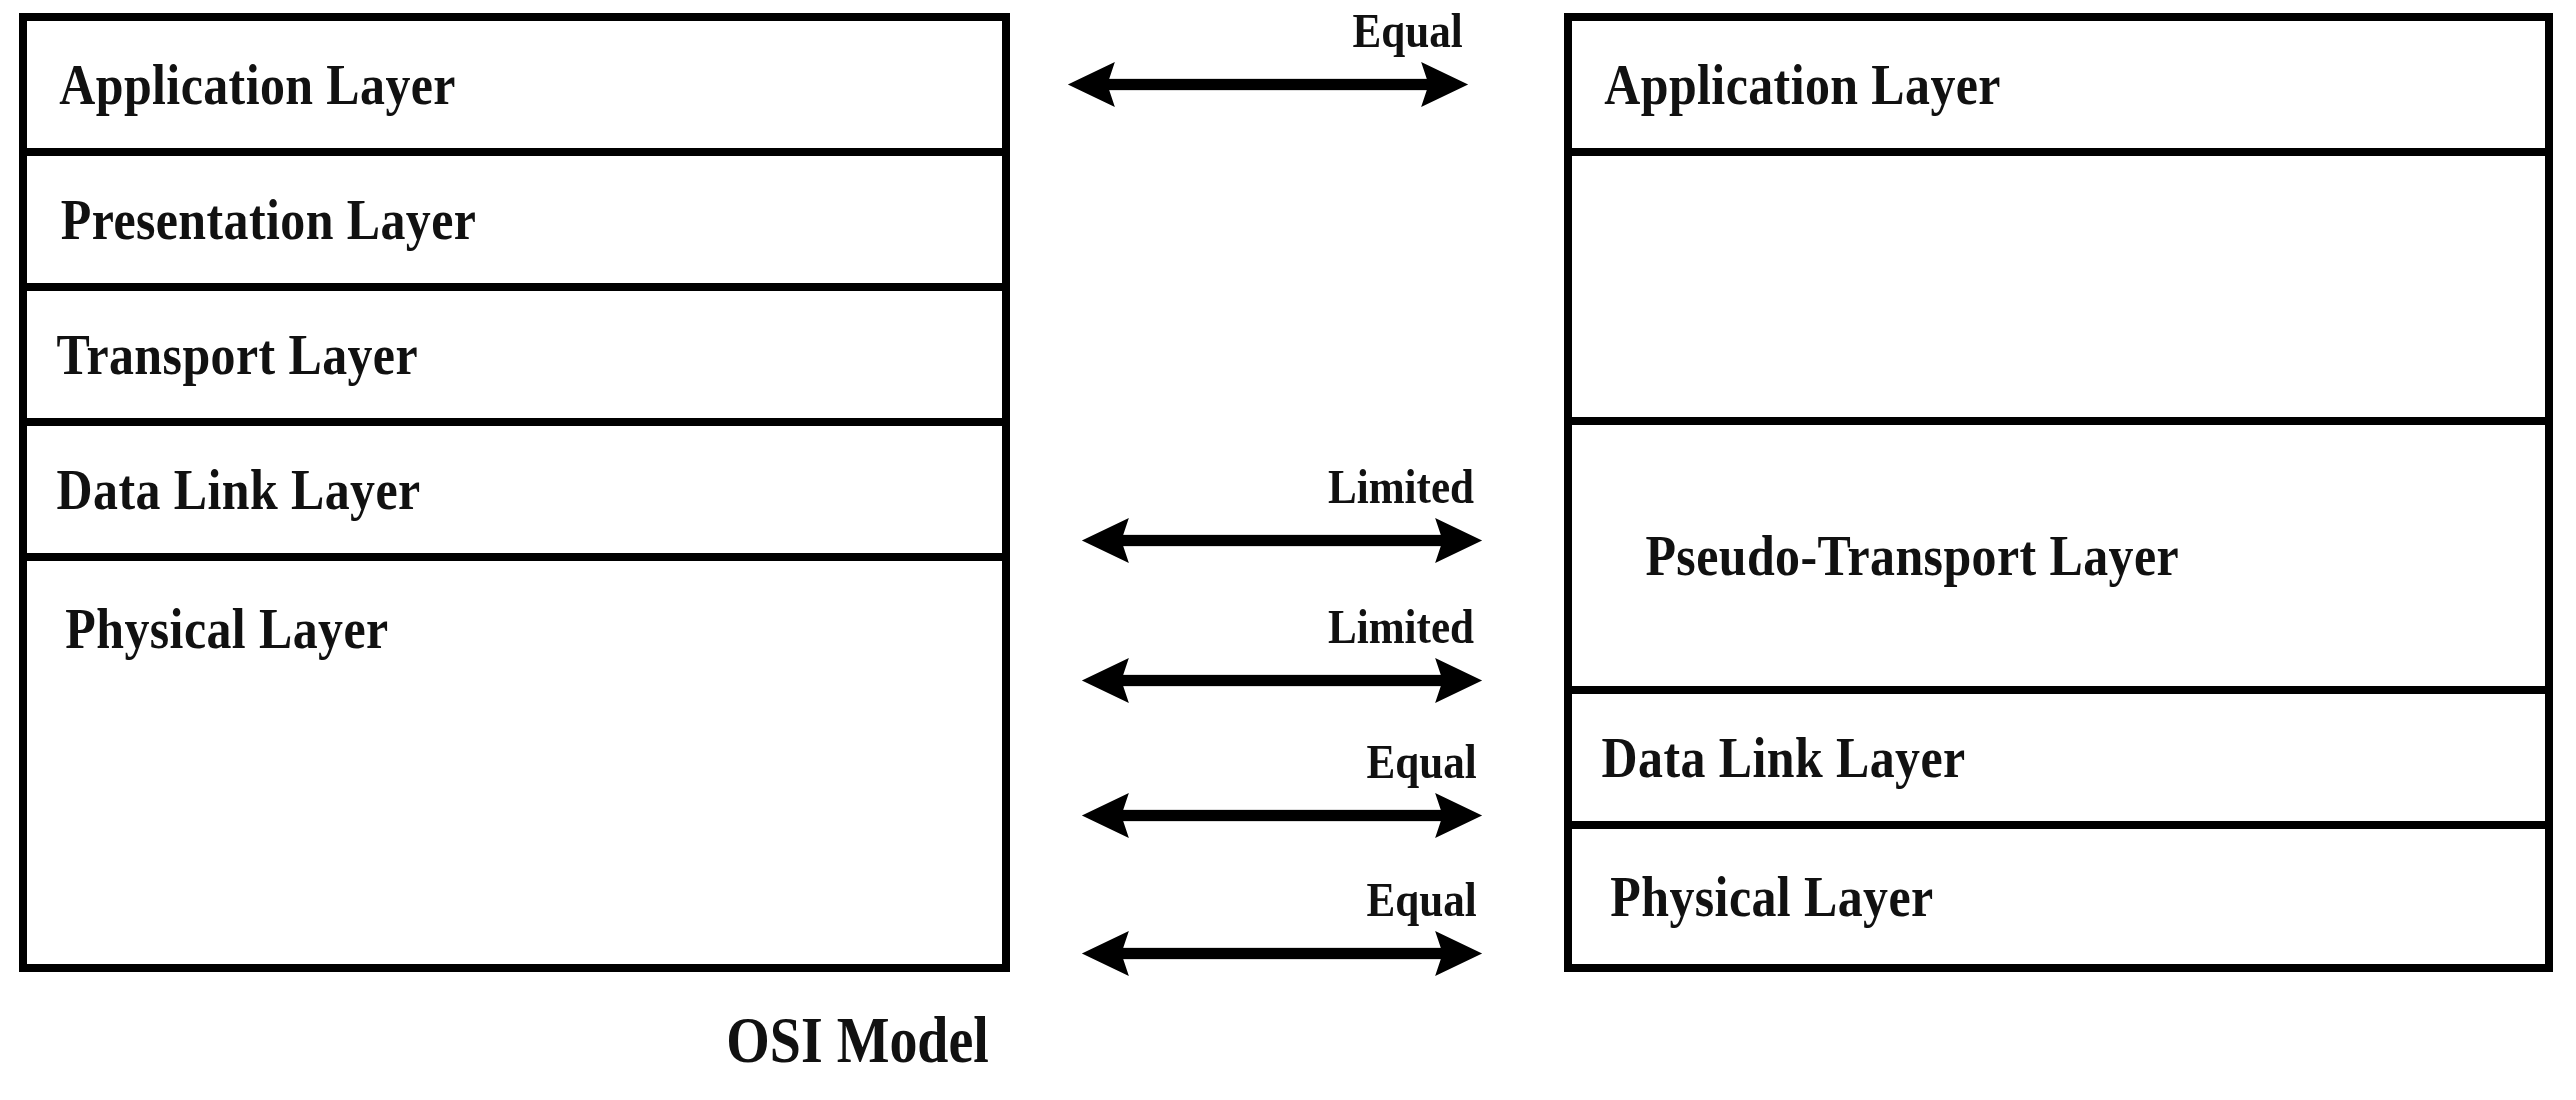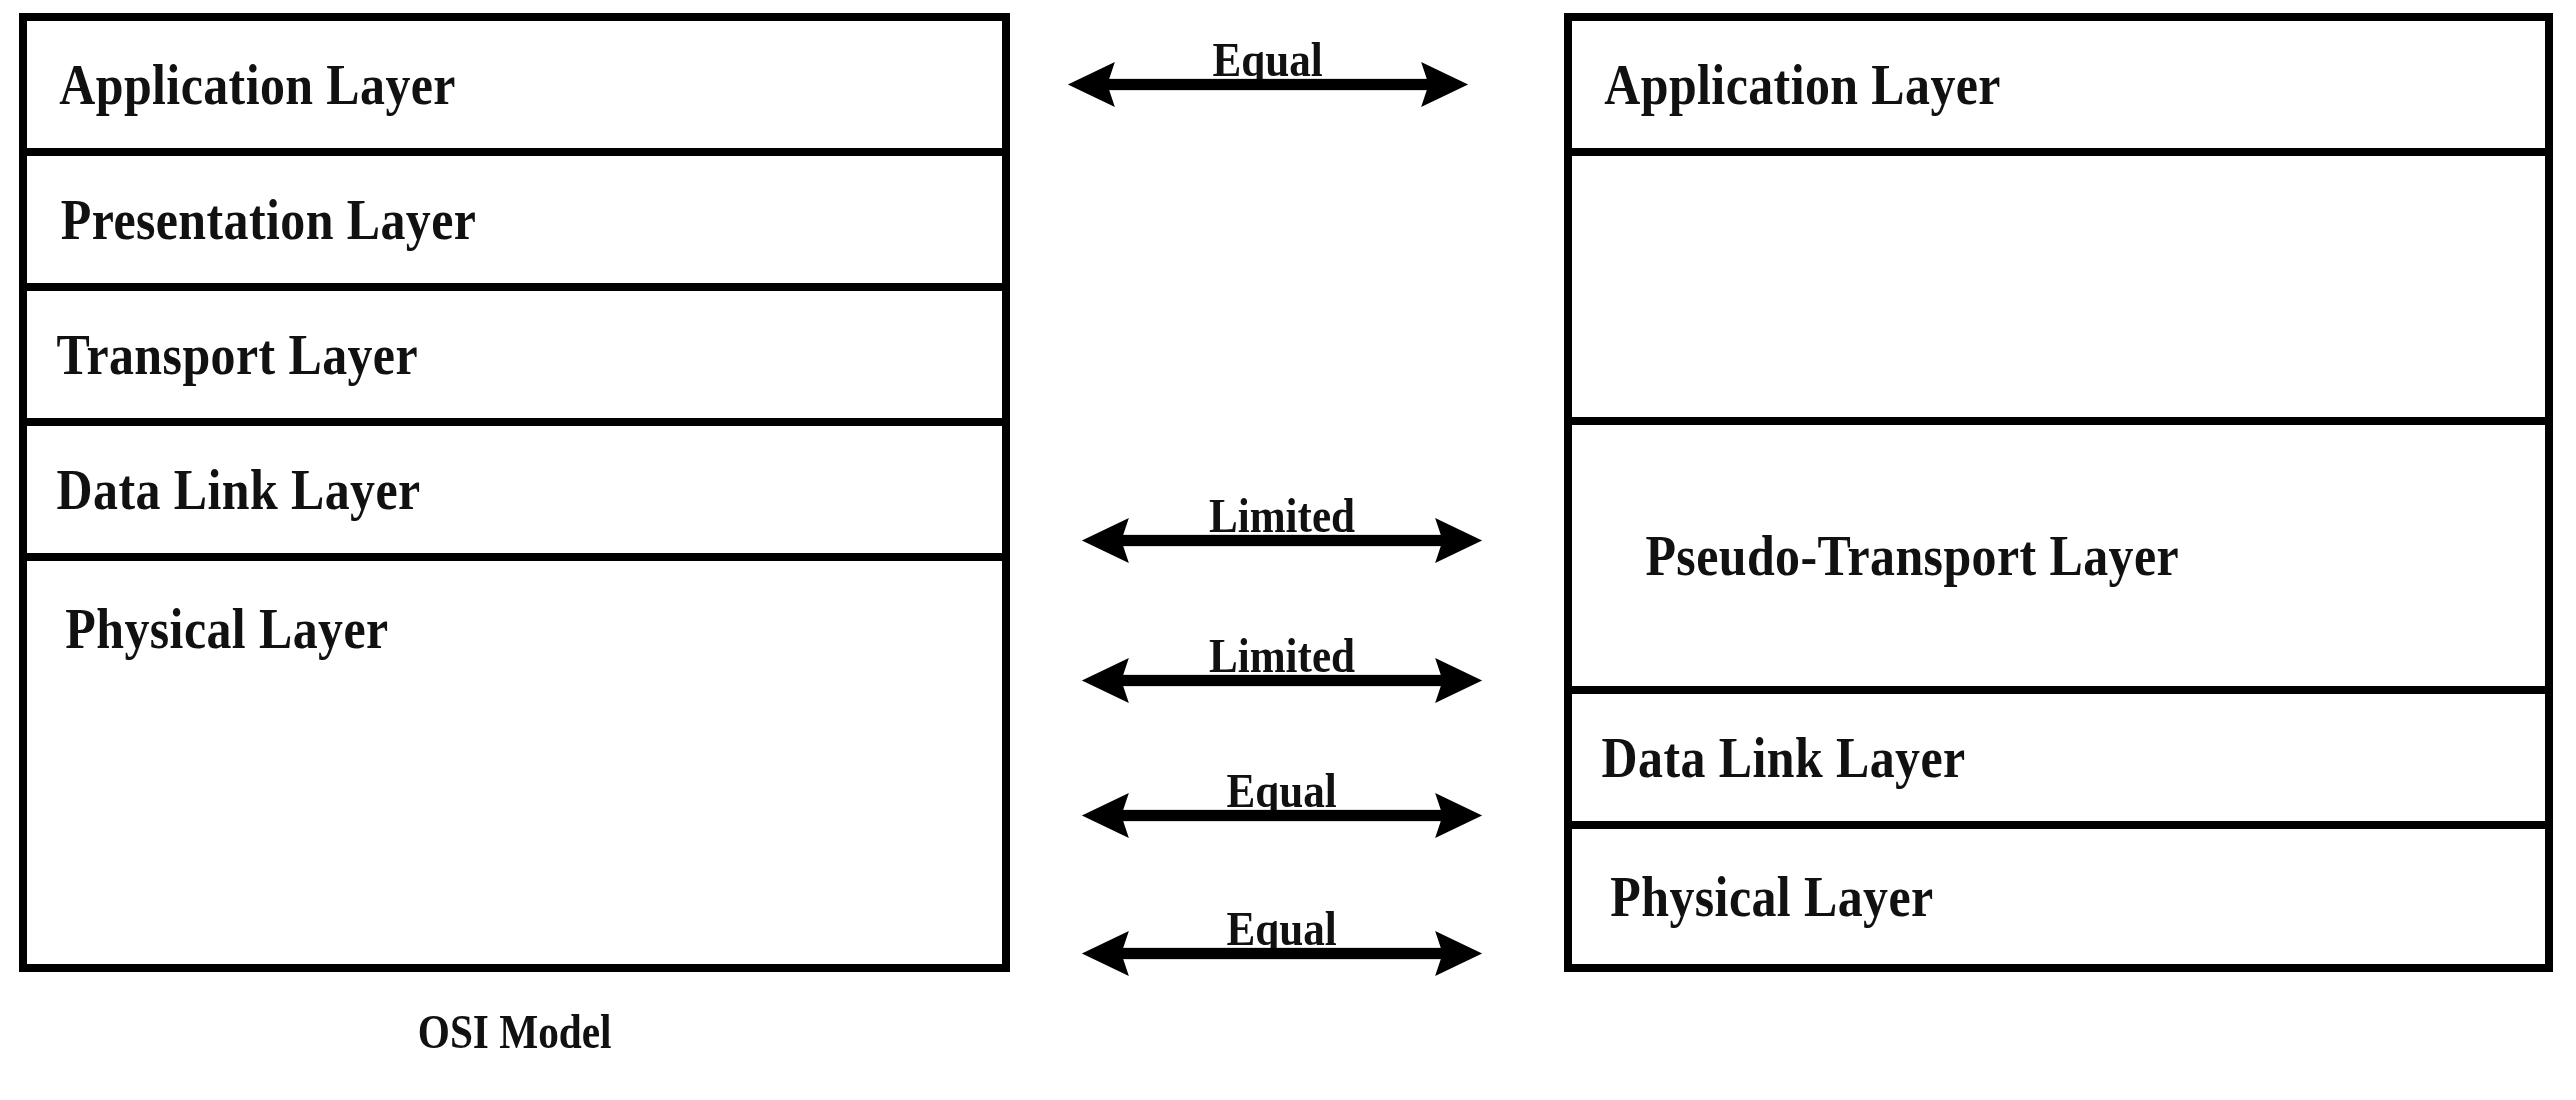--- a/index.html
+++ b/index.html
@@ -76,24 +76,24 @@
   
   #dnp3-stack .row-1 { height: 135px; }
   #dnp3-stack .row-2 { height: 269px; }
   #dnp3-stack .row-3 { height: 269px; padding-left: 30px; }
   #dnp3-stack .row-4 { height: 135px; }
   #dnp3-stack .row-5 { height: 135px; }
 
   
   .caption {
     position: absolute;
-    text-align: center;
+    text-align: right;
     font-family: "Liberation Serif", "DejaVu Serif", serif;
     font-weight: bold;
-    font-size: 48px;
+    font-size: 65px;
     line-height: 1;
     color: #111111;
     white-space: nowrap;
   }
   .caption span {
     display: inline-block;
     transform: scaleX(0.86);
     transform-origin: center center;
   }
 
@@ -114,28 +114,27 @@
     position: absolute;
     width: 404px;
     height: 103px;
   }
 
   .connector .conn-label {
     position: absolute;
     left: 0;
     top: 0;
     width: 404px;
-    text-align: center;
+    text-align: right;
     font-family: "Liberation Serif", "DejaVu Serif", serif;
     font-weight: bold;
     font-size: 49px;
     line-height: 1;
     color: #111111;
     white-space: nowrap;
-    margin-top: 29px;
   }
   .connector .conn-label span {
     display: inline-block;
     transform: scaleX(0.88);
     transform-origin: center center;
   }
 
   .connector svg {
     position: absolute;
     left: 0;

